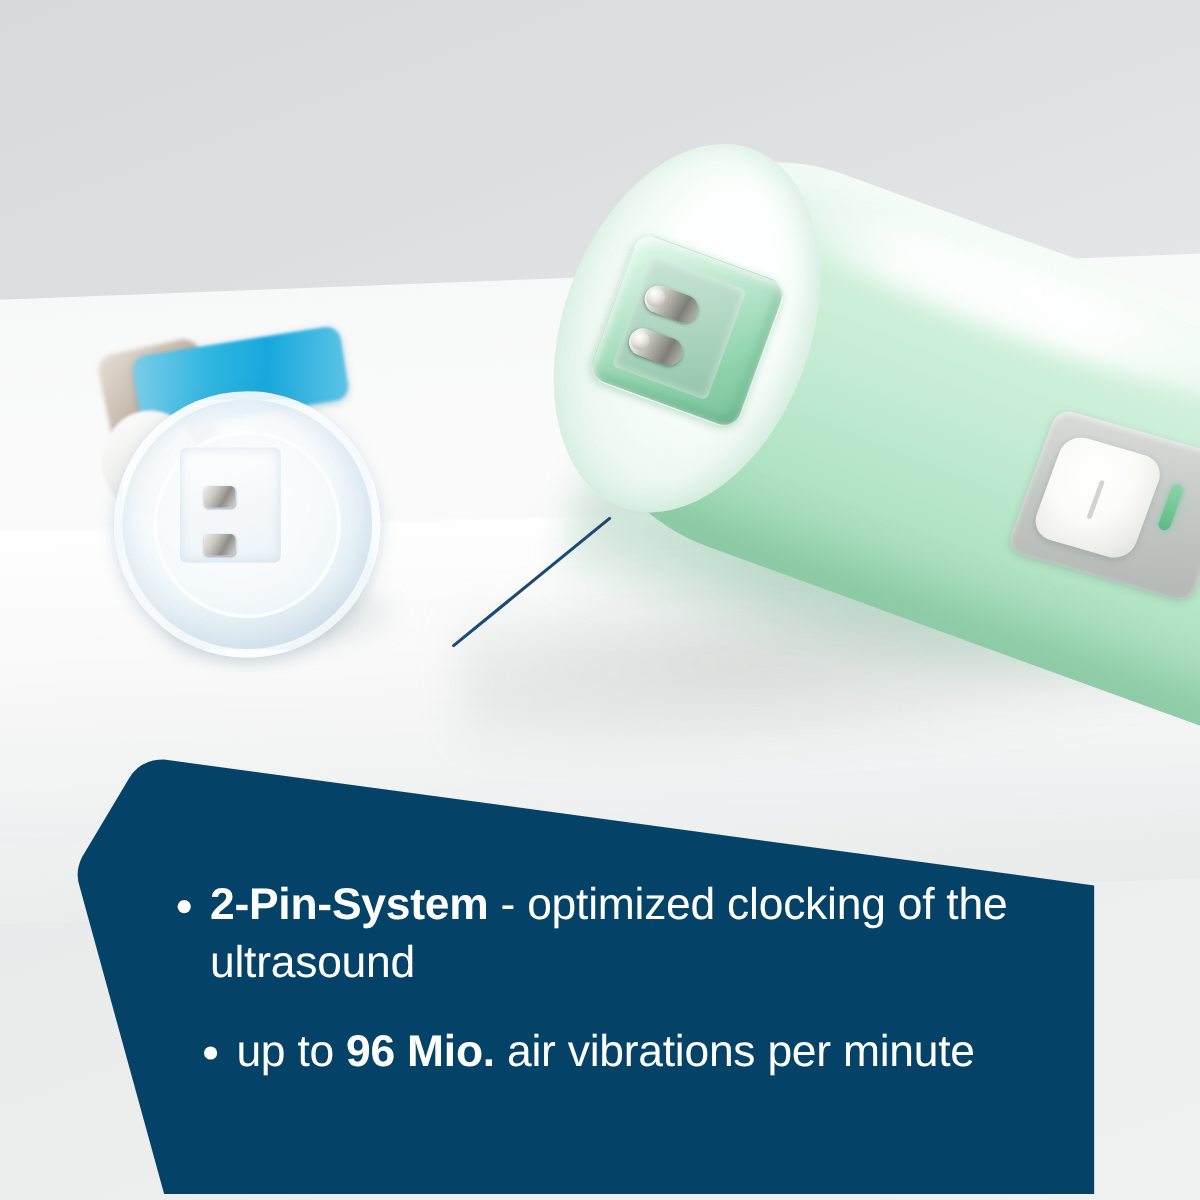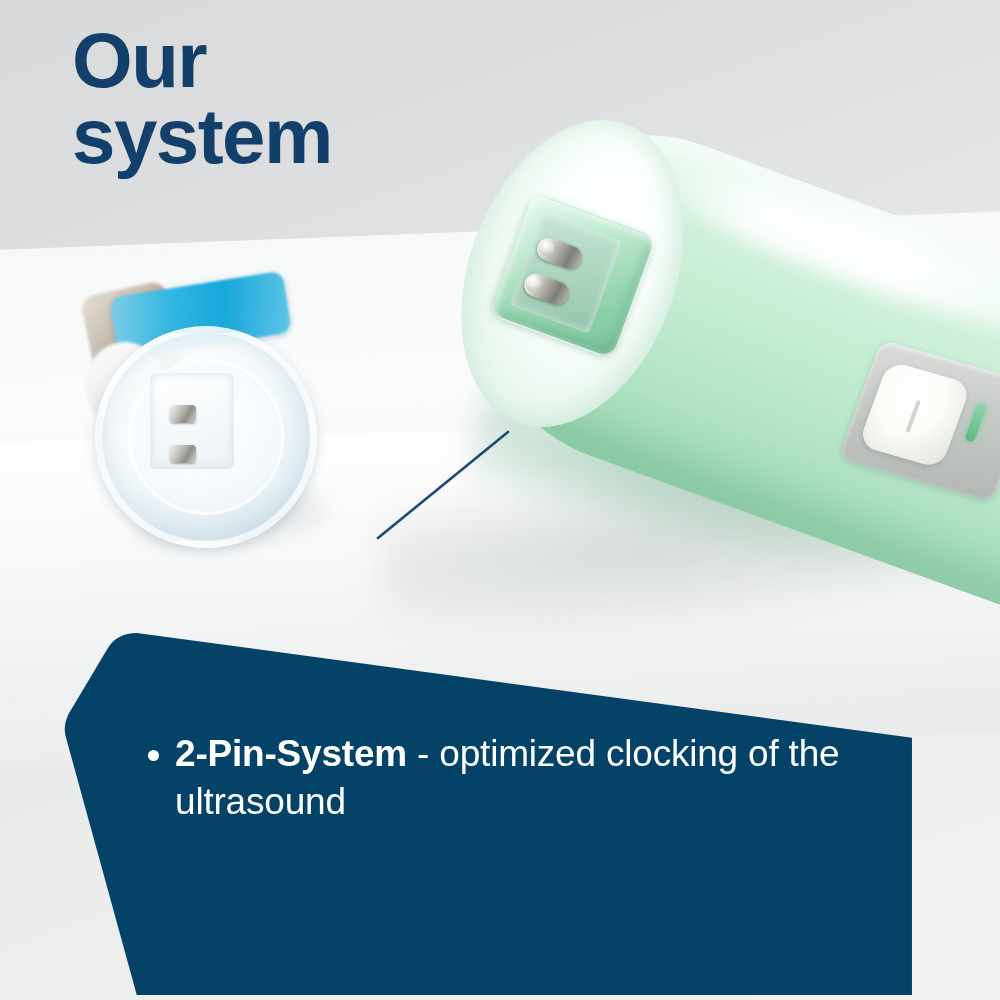--- a/index.html
+++ b/index.html
@@ -404,35 +404,37 @@
       <div class="device-cap">
         <div class="pin-housing">
           <div class="pin-inner"></div>
           <div class="pin pin-1"></div>
           <div class="pin pin-2"></div>
         </div>
       </div>
     </div>
   </div>
 
-  <div class="title">Our
-system</div>
 
   <svg class="callout-line" viewBox="0 0 170 140">
     <line x1="148" y1="17" x2="18" y2="123" stroke="#1c4a74" stroke-width="2.6" stroke-linecap="round"></line>
   </svg>
 
   <div class="panel">
     <svg class="panel-shape" viewBox="0 0 1000 420" preserveAspectRatio="none">
       <path d="M 150 23 Q 128 23 118 40 L 75 112 Q 68 126 73 140 L 150 420 L 1000 420 L 1000 138 Z" fill="#044367"></path>
     </svg>
     <div class="panel-content">
 
       <div class="bullet-row">
         <div class="bullet-dot"></div>
         <div class="bullet-text"><b>2-Pin-System</b><span> - optimized clocking of the ultrasound</span></div>
       </div>
 
+      <div class="bullet-row row-2">
+        <div class="bullet-dot"></div>
+        <div class="bullet-text"><span>up to </span><b>96 Mio.</b><span> air vibrations per minute</span></div>
+      </div>
 
     </div>
   </div>
 
 </div>
 
 </body></html>

